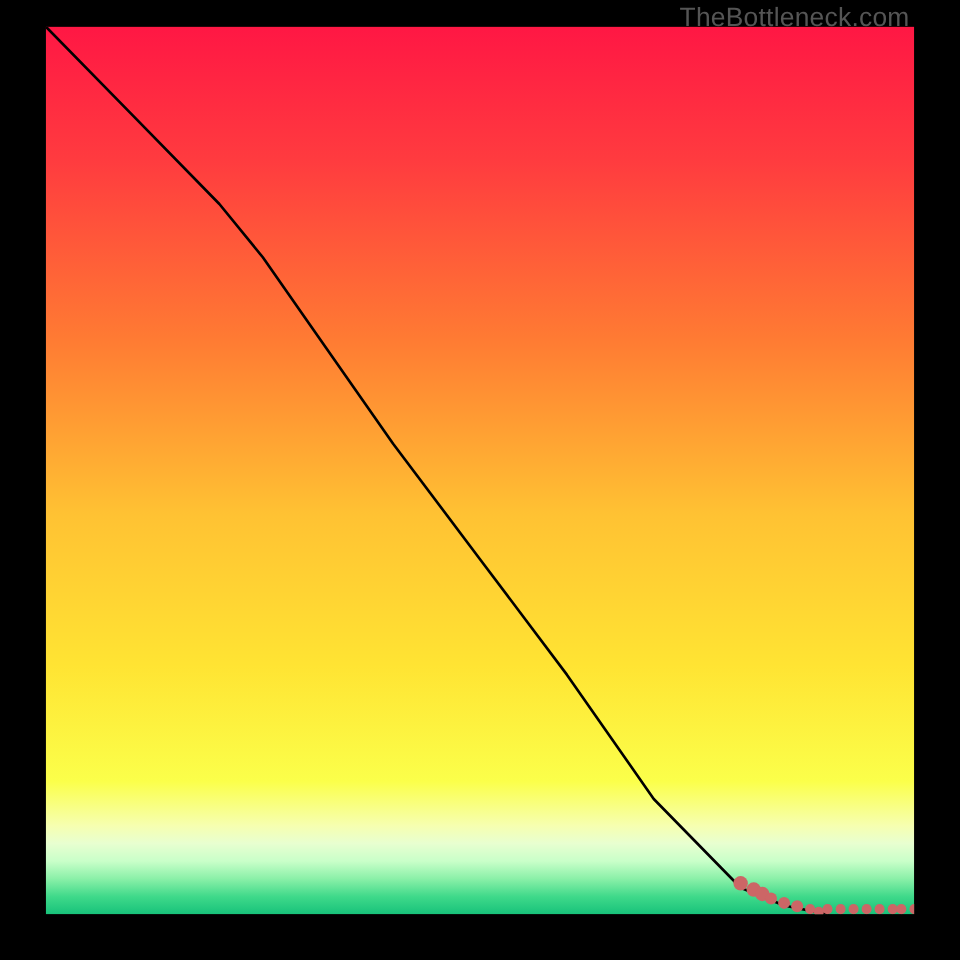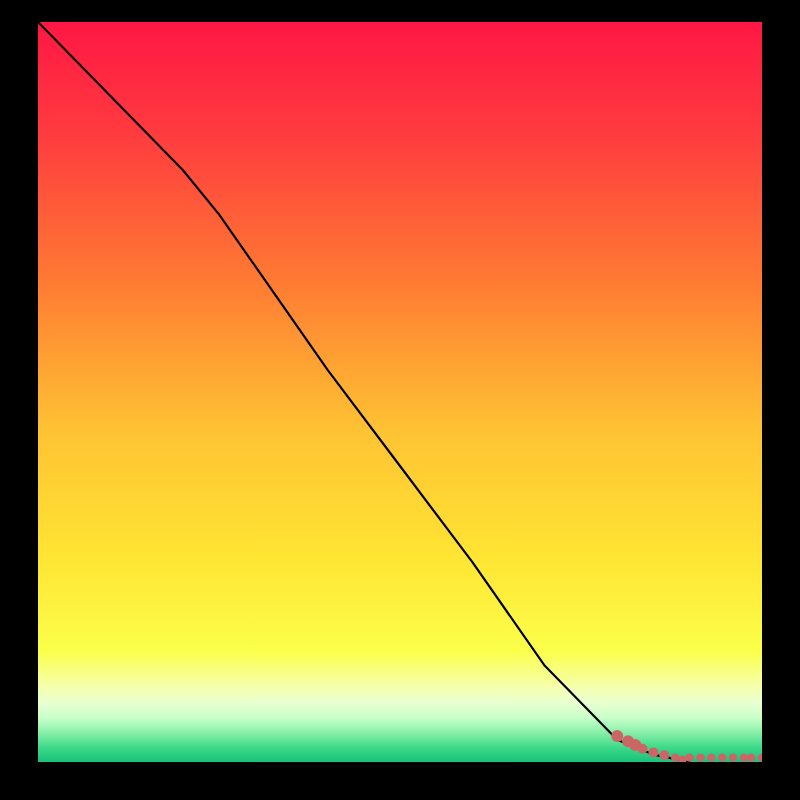--- a/index.html
+++ b/index.html
@@ -42,20 +42,21 @@
     position: absolute;
     inset: 0;
     width: 100%;
     height: 100%;
   }
 </style>
 </head>
 <body>
 
 <div class="frame">
+  <div class="watermark">TheBottleneck.com</div>
 
   <div class="plot-area">
     <svg class="gradient" viewBox="0 0 724 740" preserveAspectRatio="none">
       <defs>
         <linearGradient id="bg-grad" x1="0" y1="0" x2="0" y2="1">
             <stop offset="0.00%" stop-color="#ff1744"></stop>
             <stop offset="15.00%" stop-color="#ff3b3f"></stop>
             <stop offset="35.00%" stop-color="#ff7a33"></stop>
             <stop offset="55.00%" stop-color="#ffc233"></stop>
             <stop offset="72.00%" stop-color="#ffe433"></stop>

